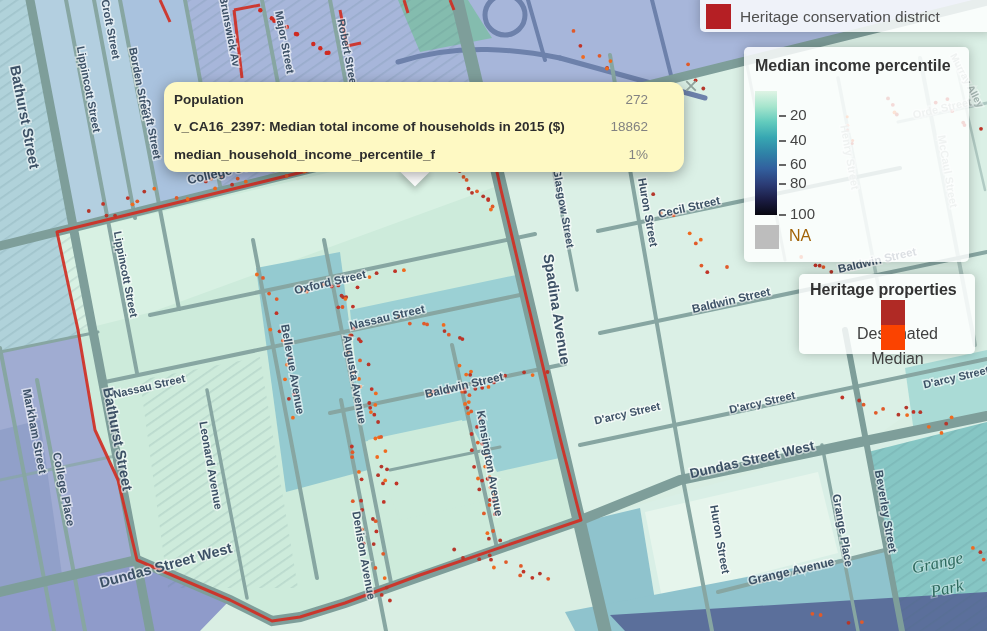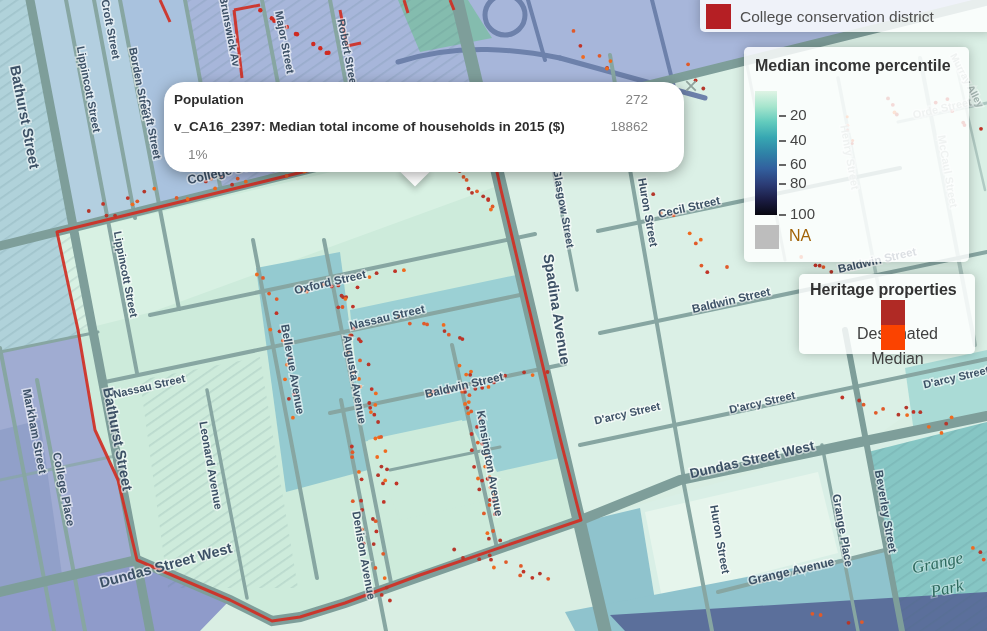--- a/index.html
+++ b/index.html
@@ -5,22 +5,22 @@
   html,body{margin:0;padding:0;background:#d7ecdf;}
   #stage{position:relative;width:987px;height:631px;overflow:hidden;
          font-family:"Liberation Sans", sans-serif;}
   #mapsvg{position:absolute;left:0;top:0;}
   .street-label{font-family:"Liberation Sans",sans-serif;font-weight:600;fill:#3d5166;
     paint-order:stroke;stroke:rgba(255,255,255,.55);stroke-width:3px;}
   .street-label.pale{fill:#a7b7b3;stroke:rgba(255,255,255,.4);}
   .park-label{font-family:"Liberation Serif",serif;font-style:italic;fill:#2f6a5e;
     paint-order:stroke;stroke:rgba(255,255,255,.35);stroke-width:2.5px;}
   
-  #popup{position:absolute;left:164px;top:82px;width:520px;height:90px;background:#ffffff;
-    border-radius:20px;box-shadow:0 3px 14px rgba(0,0,0,.35);z-index:20;
+  #popup{position:absolute;left:164px;top:82px;width:520px;height:90px;background:#fef9c3;
+    border-radius:13px;box-shadow:0 3px 14px rgba(0,0,0,.35);z-index:20;
     padding:4px 36px 4px 10px;box-sizing:border-box;display:flex;flex-direction:column;justify-content:space-around;}
   #popup-tail{position:absolute;left:404px;top:160px;width:22px;height:22px;background:#fff;
     transform:rotate(45deg);z-index:19;box-shadow:3px 3px 6px rgba(0,0,0,.2);}
   .popup-row{display:flex;justify-content:space-between;align-items:center;line-height:27px;}
   .popup-label{font-size:13.5px;font-weight:bold;color:#2d2d2d;white-space:nowrap;}
   .popup-value{font-size:13.5px;color:#828282;padding-left:14px;}
   #popup-close{position:absolute;left:684px;top:74px;z-index:21;font-size:24px;line-height:24px;
     color:#90a29c;cursor:pointer;font-weight:400;}
   
   .panel{position:absolute;background:rgba(255,255,255,.82);border-radius:5px;
@@ -467,28 +467,29 @@
   <div id="popup">
       <div class="popup-row">
         <span class="popup-label">Population</span>
         <span class="popup-value">272</span>
       </div>
       <div class="popup-row">
         <span class="popup-label">v_CA16_2397: Median total income of households in 2015 ($)</span>
         <span class="popup-value">18862</span>
       </div>
       <div class="popup-row">
+        <span class="popup-label">median_household_income_percentile_f</span>
         <span class="popup-value">1%</span>
       </div>
     </div>
   <span id="popup-close">×</span>
 
   <div id="panel-district" class="panel">
     <span class="swatch" style="background: rgb(181, 31, 36);"></span>
-    <span class="lbl">College conservation district</span>
+    <span class="lbl">Heritage conservation district</span>
   </div>
 
   <div id="panel-income" class="panel">
     <div class="title">Median income percentile</div>
     <div id="grad-bar" style="background: linear-gradient(rgb(223, 244, 229), rgb(166, 229, 205), rgb(98, 203, 189), rgb(55, 167, 178), rgb(47, 131, 167), rgb(50, 96, 158), rgb(44, 61, 119), rgb(27, 29, 69), rgb(7, 7, 16));"></div>
     <div id="ticks">
         <div class="tick" style="left: 46px; top: 58.8px;"><span class="dash"></span>20</div>
         <div class="tick" style="left: 46px; top: 83.6px;"><span class="dash"></span>40</div>
         <div class="tick" style="left: 46px; top: 108.4px;"><span class="dash"></span>60</div>
         <div class="tick" style="left: 46px; top: 127px;"><span class="dash"></span>80</div>

